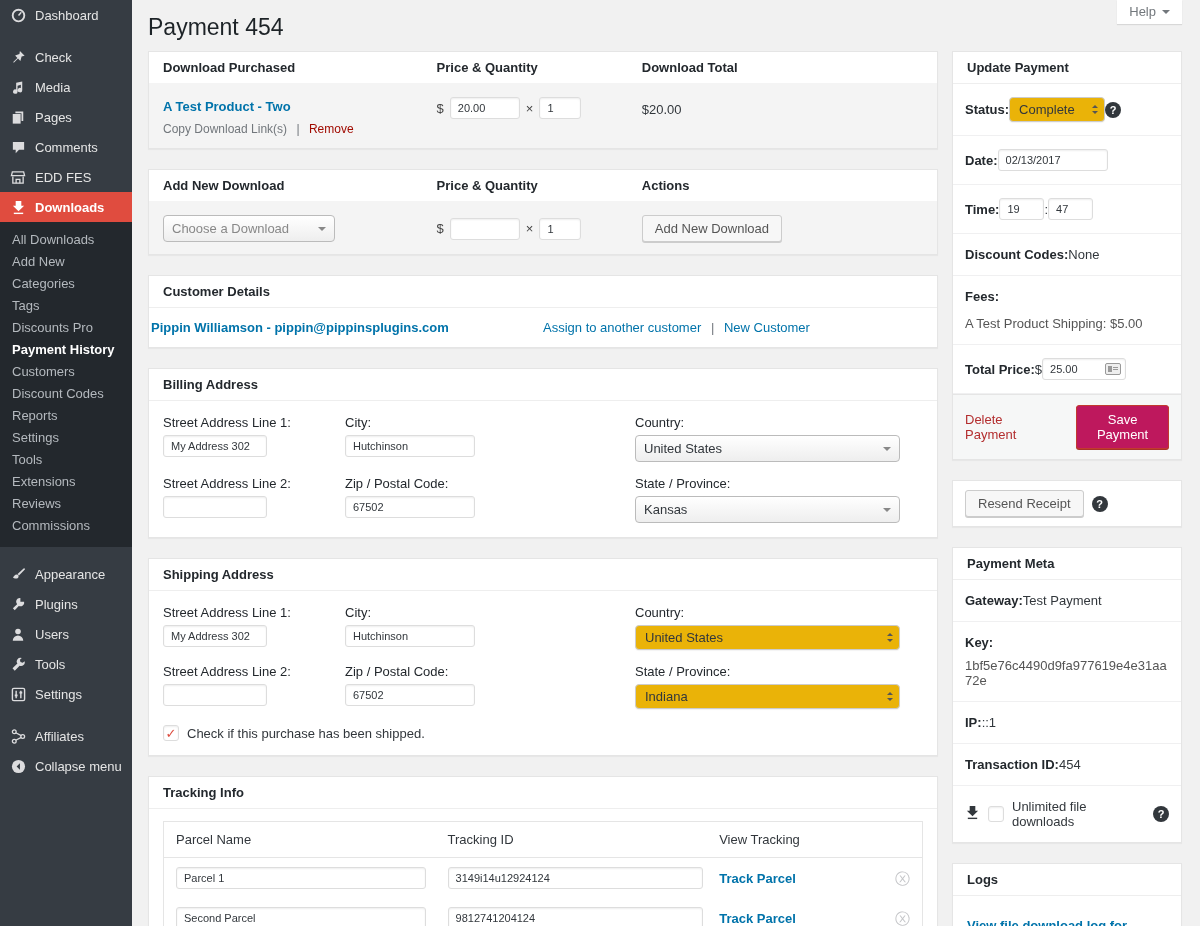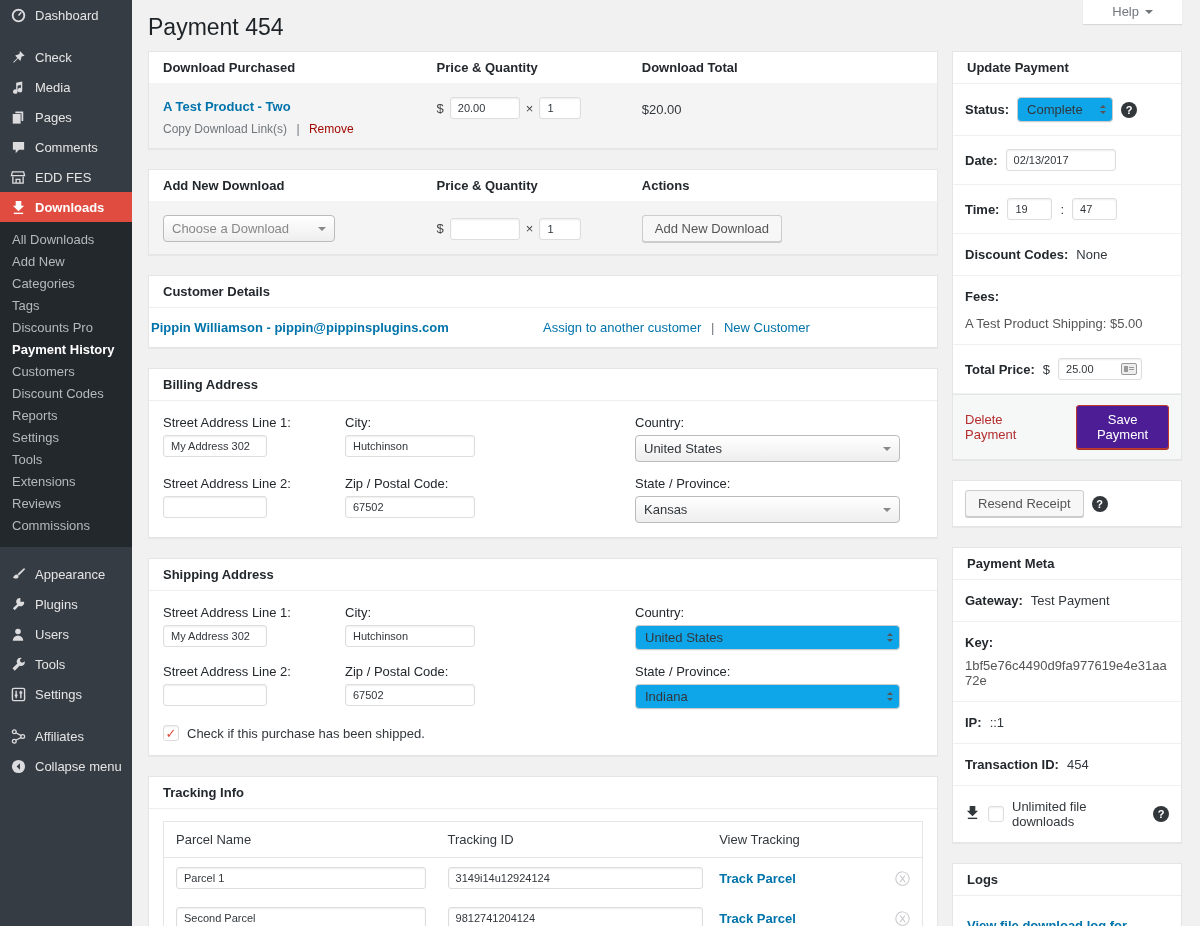--- a/index.html
+++ b/index.html
@@ -15,21 +15,21 @@
   .mi svg { display:block; }
   .mi.sep { margin-top:12px; }
   .mi.active { background:#e04c3f; color:#fff; font-weight:600; }
   .mi.active::after { content:""; position:absolute; right:-8px; top:50%; margin-top:-8px;
     border:8px solid transparent; border-left-color:#e04c3f; }
   .submenu { background:#23282d; padding:7px 0 10px 0; }
   .smi { padding:4px 8px 4px 12px; font-size:13px; color:#b4b9be; cursor:pointer; line-height:14px; }
   .smi.current { color:#fff; font-weight:700; }
   .menu-footer { margin-top:12px; }
   
-  .help-tab { position:absolute; top:0; right:18px; background:#fff; padding:4px 29px 5px;
+  .help-tab { position:absolute; top:0; right:18px; background:#fff; padding:4px 12px 5px;
     color:#72777c; box-shadow:0 1px 1px rgba(0,0,0,.1); cursor:pointer; z-index:4; display:flex; align-items:center; gap:6px;}
   .help-tab .caret { width:0; height:0; border:4px solid transparent; border-top-color:#72777c; margin-top:4px; }
   
   .content { margin-left:132px; padding:0 18px 0 16px; }
   h1.page-title { font-size:23px; font-weight:400; color:#1d2327; padding:14px 0 10px; }
   .cols { display:flex; gap:14px; align-items:flex-start; }
   .main-col { width:790px; flex:none; }
   .side-col { width:230px; flex:none; }
   .box { background:#fff; border:1px solid #e5e5e5; box-shadow:0 1px 1px rgba(0,0,0,.04); margin-bottom:20px; }
   .box-h { padding:8px 14px; border-bottom:1px solid #eee; font-weight:700; font-size:13px; color:#23282d; }
@@ -41,30 +41,30 @@
   .prod-link { color:#0073aa; font-weight:600; text-decoration:none; cursor:pointer; display:inline-block; margin-top:2px;}
   .row-actions { margin-top:8px; font-size:12px; color:#72777c; }
   .row-actions .rm { color:#a00a00; cursor:pointer; }
   .row-actions .cp { color:#72777c; cursor:pointer; }
   input.txt { border:1px solid #ddd; border-radius:3px; background:#fff; padding:4px 7px; font-size:11px;
     color:#32373c; box-shadow:inset 0 1px 2px rgba(0,0,0,.07); font-family:inherit; }
   .price-in { width:70px; } .qty-in { width:42px; }
   .money { display:inline-flex; align-items:center; gap:6px; color:#444; }
   button.secondary { background:#f7f7f7; border:1px solid #ccc; border-radius:3px; color:#555;
     padding:5px 12px; font-size:13px; cursor:pointer; box-shadow:0 1px 0 #ccc; font-family:inherit; }
-  button.primary-red { background:#4c1d95; border:1px solid #c23a2e; border-radius:3px; color:#fff;
+  button.primary-red { background:#be185d; border:1px solid #c23a2e; border-radius:3px; color:#fff;
     padding:6px 12px; font-size:13px; cursor:pointer; box-shadow:0 1px 0 #a93226; font-family:inherit; }
   
   .chosen { display:inline-flex; align-items:center; justify-content:space-between; width:172px;
     border:1px solid #bbb; border-radius:4px; background:linear-gradient(#fff,#eee); padding:5px 8px;
     color:#888; cursor:pointer; }
   .chosen .arr { width:0; height:0; border:4px solid transparent; border-top-color:#888; margin-top:4px; }
   
   .nsel { display:inline-flex; align-items:center; justify-content:space-between; border:1px solid #ccc;
-    border-radius:4px; background:#0ea5e9; padding:4px 6px 4px 9px; color:#32373c; cursor:pointer; box-shadow:0 1px 1px rgba(0,0,0,.05);}
+    border-radius:4px; background:#eab308; padding:4px 6px 4px 9px; color:#32373c; cursor:pointer; box-shadow:0 1px 1px rgba(0,0,0,.05);}
   .spin { display:inline-flex; flex-direction:column; gap:1px; margin-left:8px; }
   .spin i { width:0; height:0; border:3.5px solid transparent; display:block; }
   .spin i.up { border-bottom-color:#555; margin-bottom:1px; }
   .spin i.dn { border-top-color:#555; margin-top:1px; }
   
   .cust-row { display:flex; padding:12px 2px; align-items:center; }
   .cust-row .left { width:50%; }
   a.blue { color:#0073aa; text-decoration:none; cursor:pointer; }
   .pipe { color:#72777c; margin:0 6px; }
   
@@ -79,21 +79,21 @@
   .cb.checked::after { content:"✓"; color:#dc4b3e; font-weight:700; font-size:13px; line-height:1; }
   
   .track-wrap { padding:12px 14px 18px; }
   .track-table { border:1px solid #e5e5e5; }
   .tk-row { display:flex; align-items:center; padding:9px 12px; }
   .tk-head { border-bottom:1px solid #e5e5e5; font-weight:400; color:#32373c; padding:10px 12px; }
   .tk-c1 { width:37%; } .tk-c2 { width:37%; } .tk-c3 { flex:1; display:flex; align-items:center; }
   .tk-c1 input { width:250px; } .tk-c2 input { width:255px; }
   .tk-close { margin-left:auto; color:#c3c4c7; font-size:15px; cursor:pointer; line-height:1; }
   
-  .srow { padding:13px 12px; border-bottom:1px solid #f0f0f1; display:flex; align-items:center; gap:8px; font-size:13px; }
+  .srow { padding:13px 12px; border-bottom:1px solid #f0f0f1; display:flex; align-items:center; gap:0; font-size:13px; }
   .srow:last-child { border-bottom:none; }
   .srow b { color:#23282d; }
   .srow.block { display:block; }
   .help-ic { width:16px; height:16px; border-radius:50%; background:#32373c; color:#fff; font-size:11px; font-weight:700;
     display:inline-flex; align-items:center; justify-content:center; cursor:pointer; flex:none; }
   .date-in { width:110px; } .time-in { width:45px; }
   .status-sel { width:96px; }
   .fees-val { margin-top:12px; color:#555; }
   .total-input-wrap { position:relative; display:inline-block; }
   .total-input-wrap input { width:84px; padding-right:26px; }

